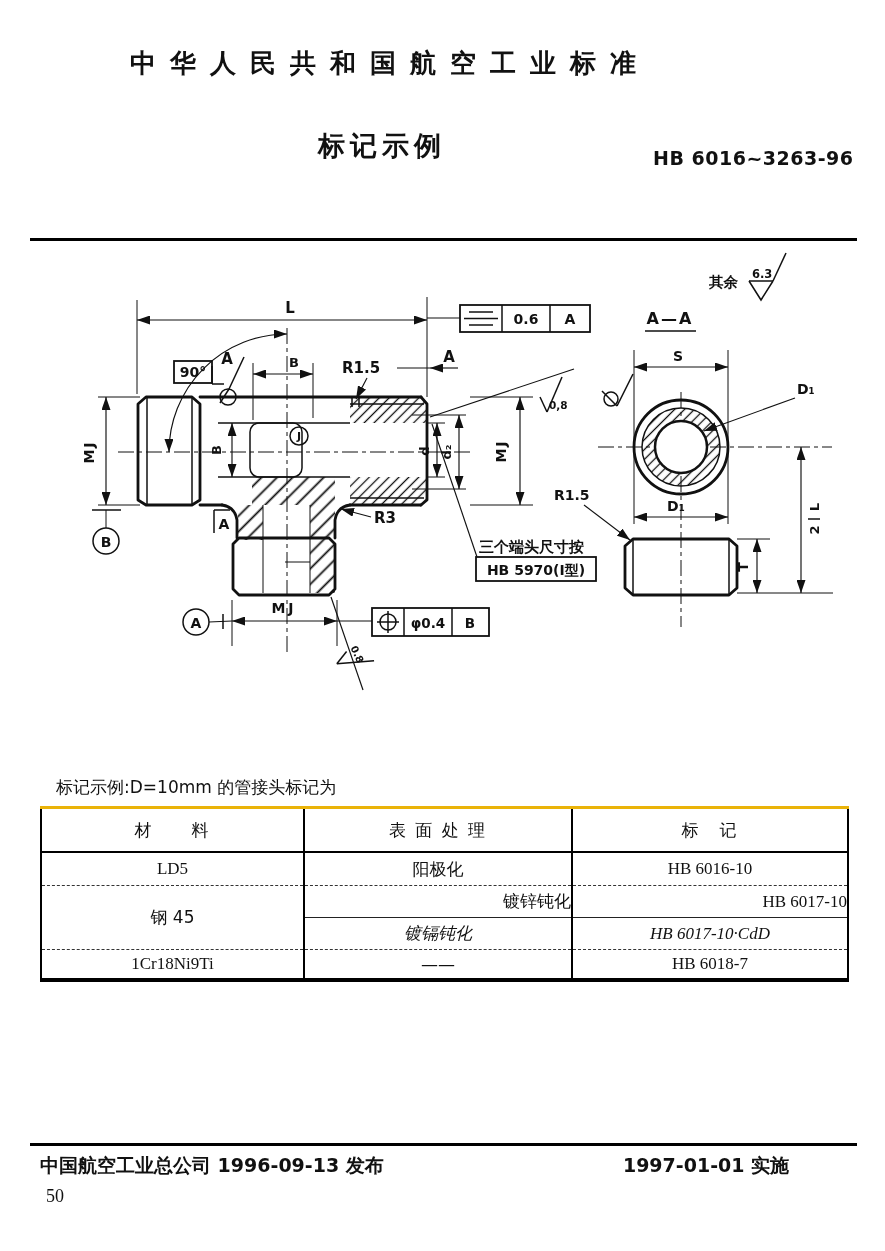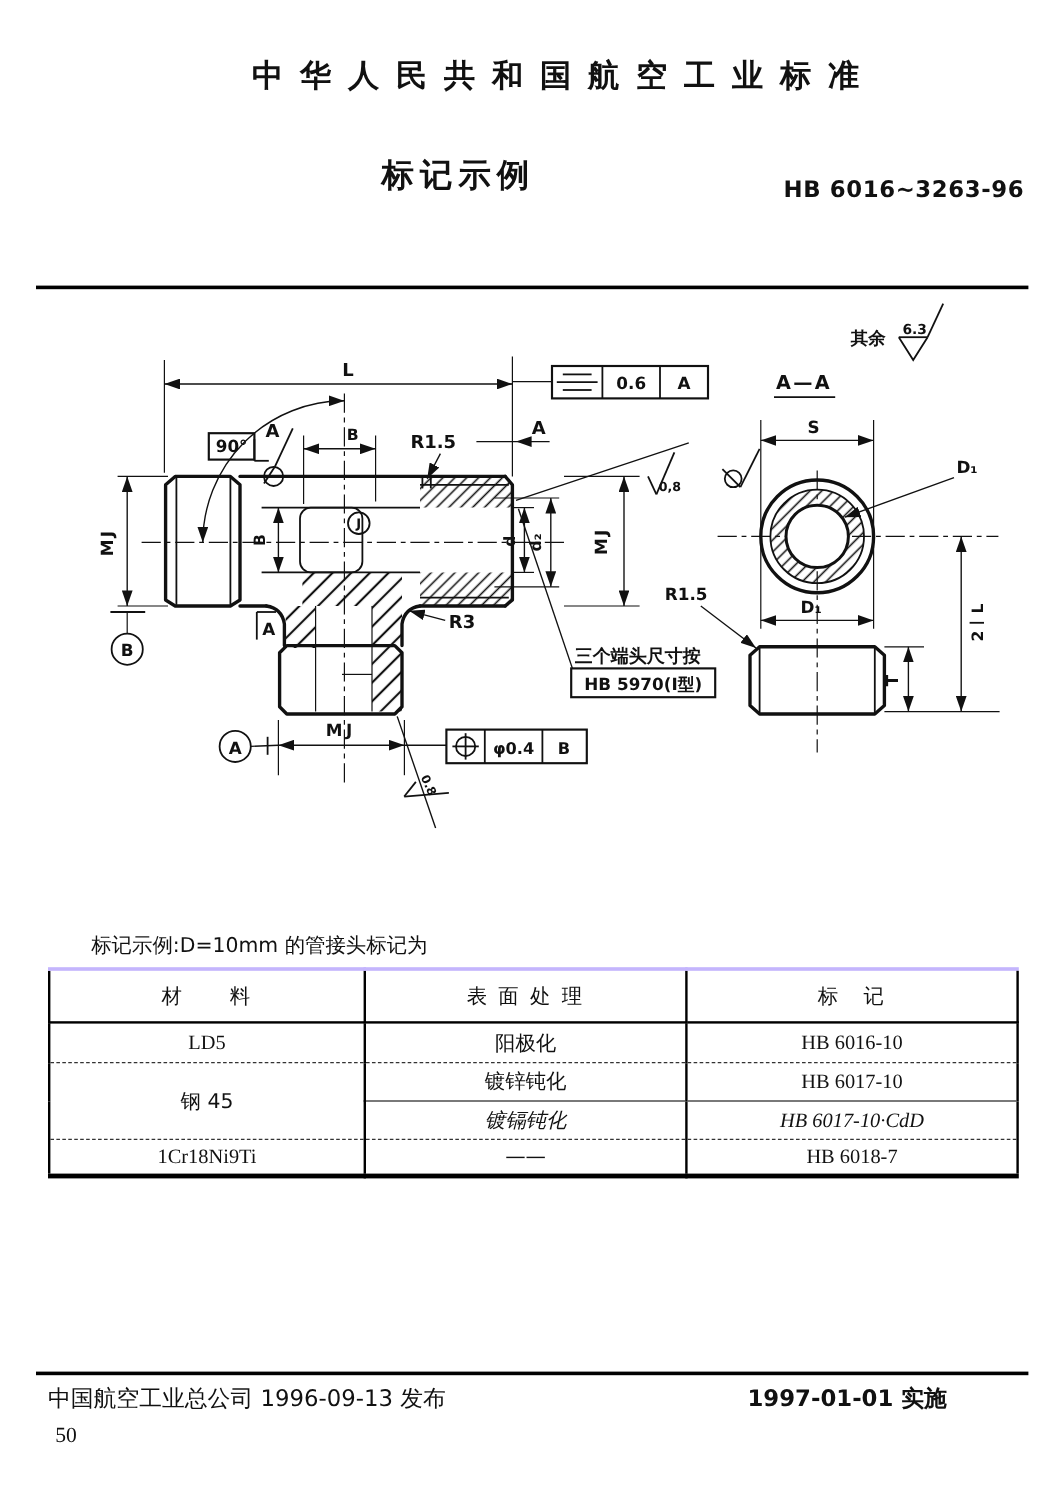--- a/index.html
+++ b/index.html
@@ -3,48 +3,48 @@
 <meta charset="utf-8">
 <style>
   html,body{margin:0;padding:0;}
   body{
     width:885px;height:1251px;position:relative;background:#ffffff;
     font-family:"DejaVu Sans",sans-serif;color:#111;overflow:hidden;
   }
   .abs{position:absolute;}
   .std-title{
     left:130px;top:46px;width:600px;font-size:26px;font-weight:bold;
-    letter-spacing:14px;white-space:nowrap;text-align:right;
+    letter-spacing:14px;white-space:nowrap;
   }
   .part-title{
     left:318px;top:128px;font-size:27px;font-weight:bold;letter-spacing:5px;white-space:nowrap;
   }
   .std-number{
     left:653px;top:147px;font-size:19px;font-weight:bold;letter-spacing:0.5px;white-space:nowrap;
   }
   .rule{left:30px;width:827px;height:3px;background:#000;}
   .rule-top{top:238px;}
   .rule-bottom{top:1143px;}
-  .example-note{left:76px;top:776px;font-size:17px;white-space:nowrap;}
+  .example-note{left:56px;top:776px;font-size:17px;white-space:nowrap;}
   
   .spec-table-wrap{left:40px;top:806px;}
   table.spec{border-collapse:collapse;table-layout:fixed;width:807px;
-    border-top:3px solid #c4b5fd;border-bottom:4px solid #000;}
+    border-top:3px solid #eab308;border-bottom:4px solid #000;}
   table.spec td{border-left:2px solid #000;border-right:2px solid #000;
     text-align:center;vertical-align:middle;font-size:17px;padding:0;}
   td.hdr{height:42px;font-size:17px;letter-spacing:2px;border-bottom:2px solid #000;}
   tr.r1 td{height:32px;border-bottom:1.5px dashed #333;}
   tr.r2 td{height:31px;}
-  tr.r2 td.splitline{border-bottom:1.5px solid #222;}
+  tr.r2 td.splitline{border-bottom:1.5px solid #222;text-align:right;}
   tr.r3 td{height:31px;border-bottom:1.5px dashed #333;font-style:italic;}
   tr.r4 td{height:28px;}
   td.mat-span{border-bottom:1.5px dashed #333;}
   .latin{font-family:"Liberation Serif",serif;}
   
-  .footer-left{left:40px;top:1153px;font-size:19px;font-weight:normal;white-space:nowrap;}
+  .footer-left{left:40px;top:1153px;font-size:19px;font-weight:bold;white-space:nowrap;}
   .footer-right{left:560px;top:1153px;width:292px;text-align:center;font-size:19px;font-weight:bold;white-space:nowrap;}
   .page-num{left:46px;top:1186px;font-size:18px;font-family:Liberation Serif, serif;}
   
   svg text{fill:#111;}
   .lab{font-family:"DejaVu Sans",sans-serif;font-weight:bold;}
   .zh{font-family:"DejaVu Sans",sans-serif;font-weight:bold;}
   .ol{stroke:#111;stroke-width:2.8;fill:none;stroke-linejoin:round;stroke-linecap:round;}
   .md{stroke:#111;stroke-width:1.5;fill:none;}
   .tn{stroke:#111;stroke-width:1;fill:none;}
   .dim{stroke:#111;stroke-width:1.15;fill:none;

